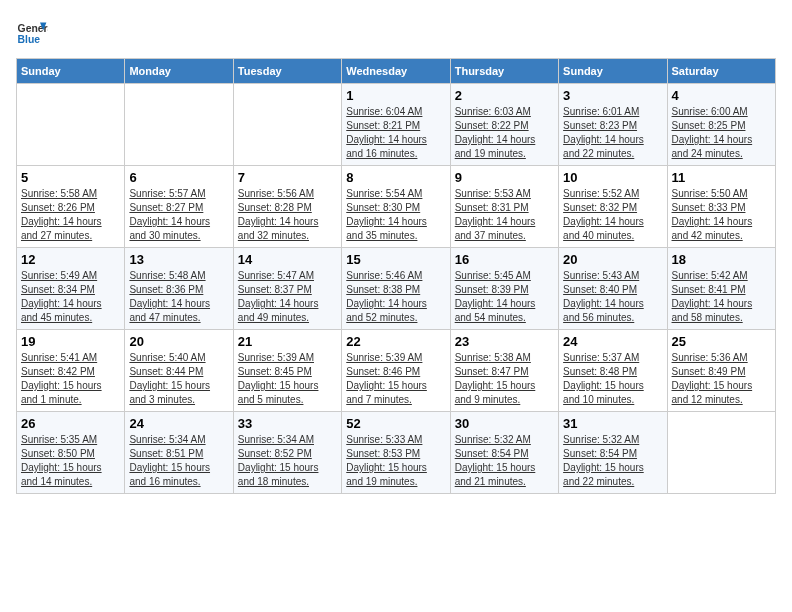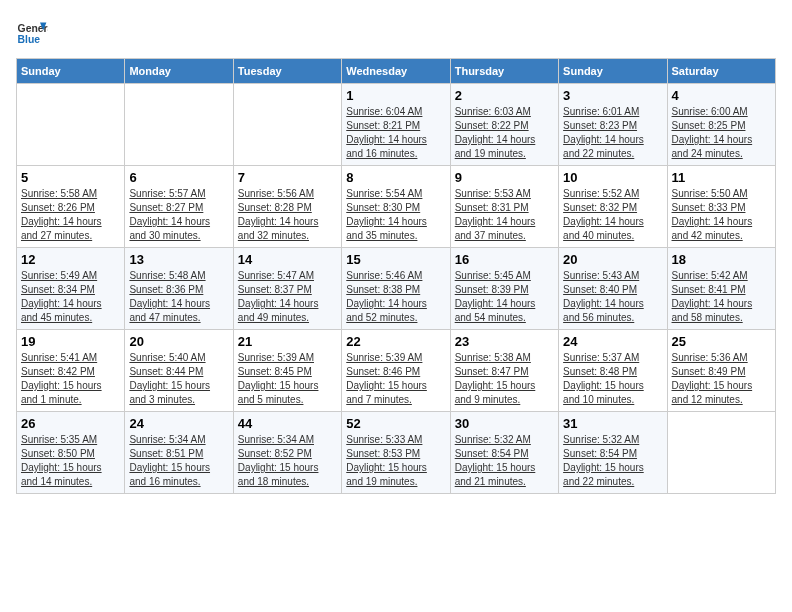--- a/index.html
+++ b/index.html
@@ -224,21 +224,21 @@
       <tr>
         <td>
           <span class="day-num">26</span>
           <div class="day-info">Sunrise: 5:35 AM<br>Sunset: 8:50 PM<br>Daylight: 15 hours and 14 minutes.</div>
         </td>
         <td>
           <span class="day-num">24</span>
           <div class="day-info">Sunrise: 5:34 AM<br>Sunset: 8:51 PM<br>Daylight: 15 hours and 16 minutes.</div>
         </td>
         <td>
-          <span class="day-num">44</span>
+          <span class="day-num">33</span>
           <div class="day-info">Sunrise: 5:34 AM<br>Sunset: 8:52 PM<br>Daylight: 15 hours and 18 minutes.</div>
         </td>
         <td>
           <span class="day-num">52</span>
           <div class="day-info">Sunrise: 5:33 AM<br>Sunset: 8:53 PM<br>Daylight: 15 hours and 19 minutes.</div>
         </td>
         <td>
           <span class="day-num">30</span>
           <div class="day-info">Sunrise: 5:32 AM<br>Sunset: 8:54 PM<br>Daylight: 15 hours and 21 minutes.</div>
         </td>

